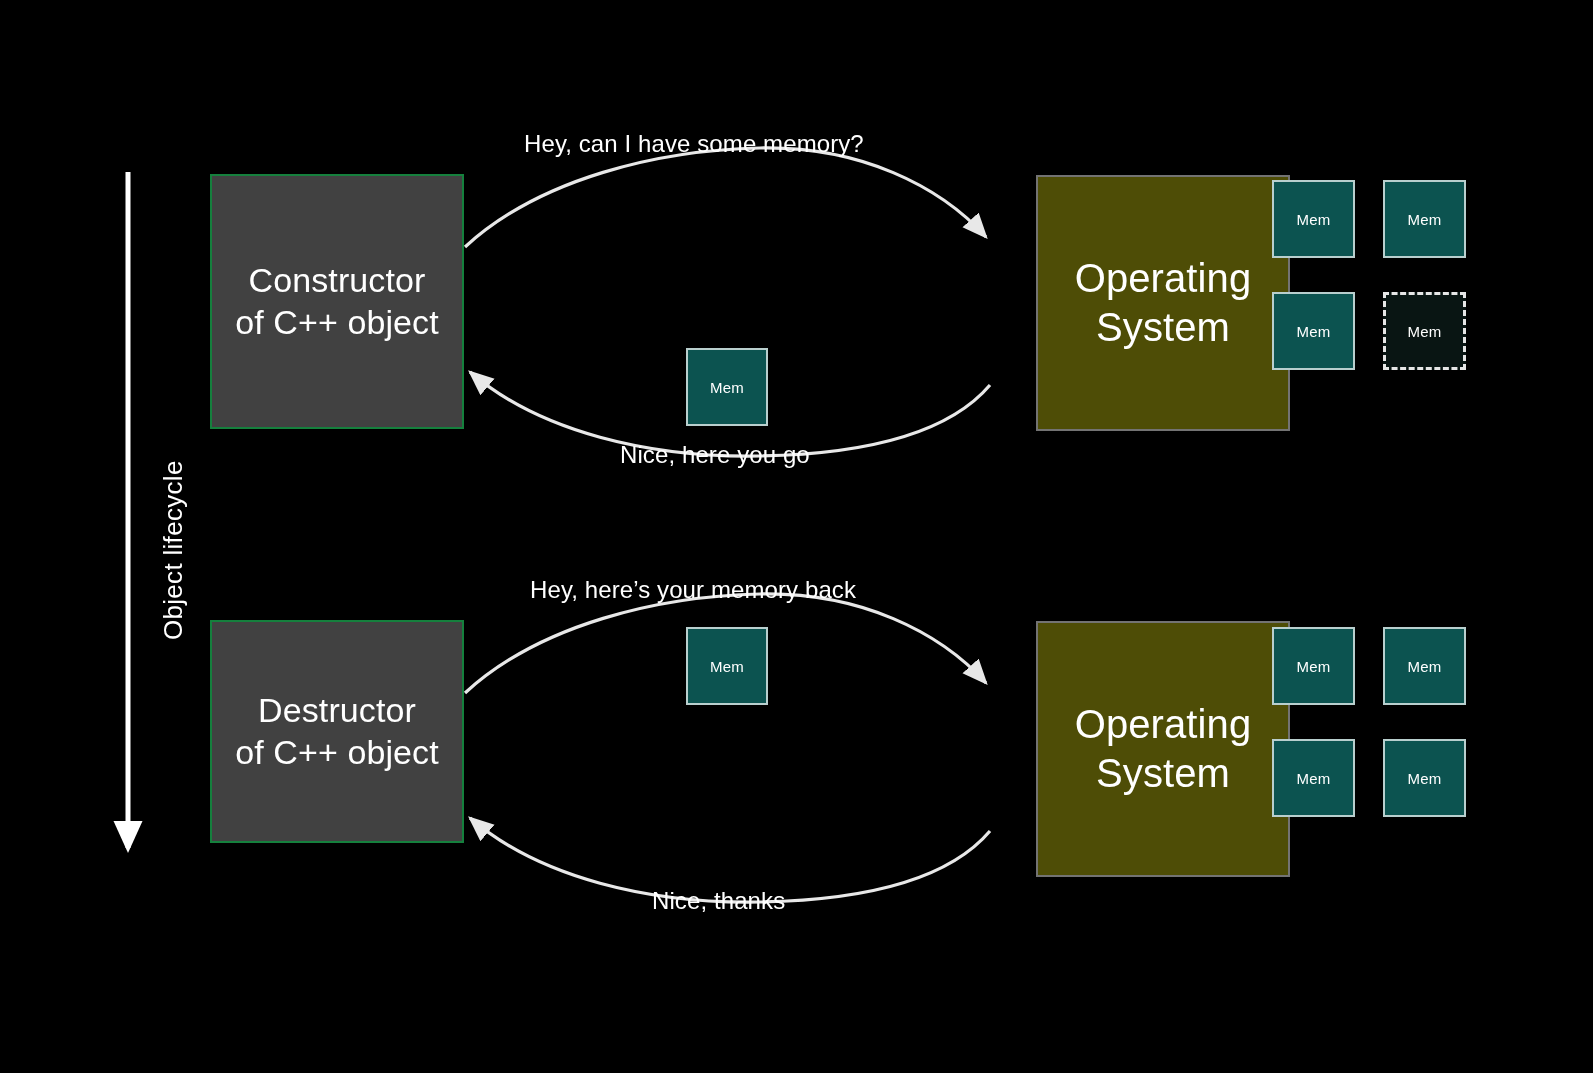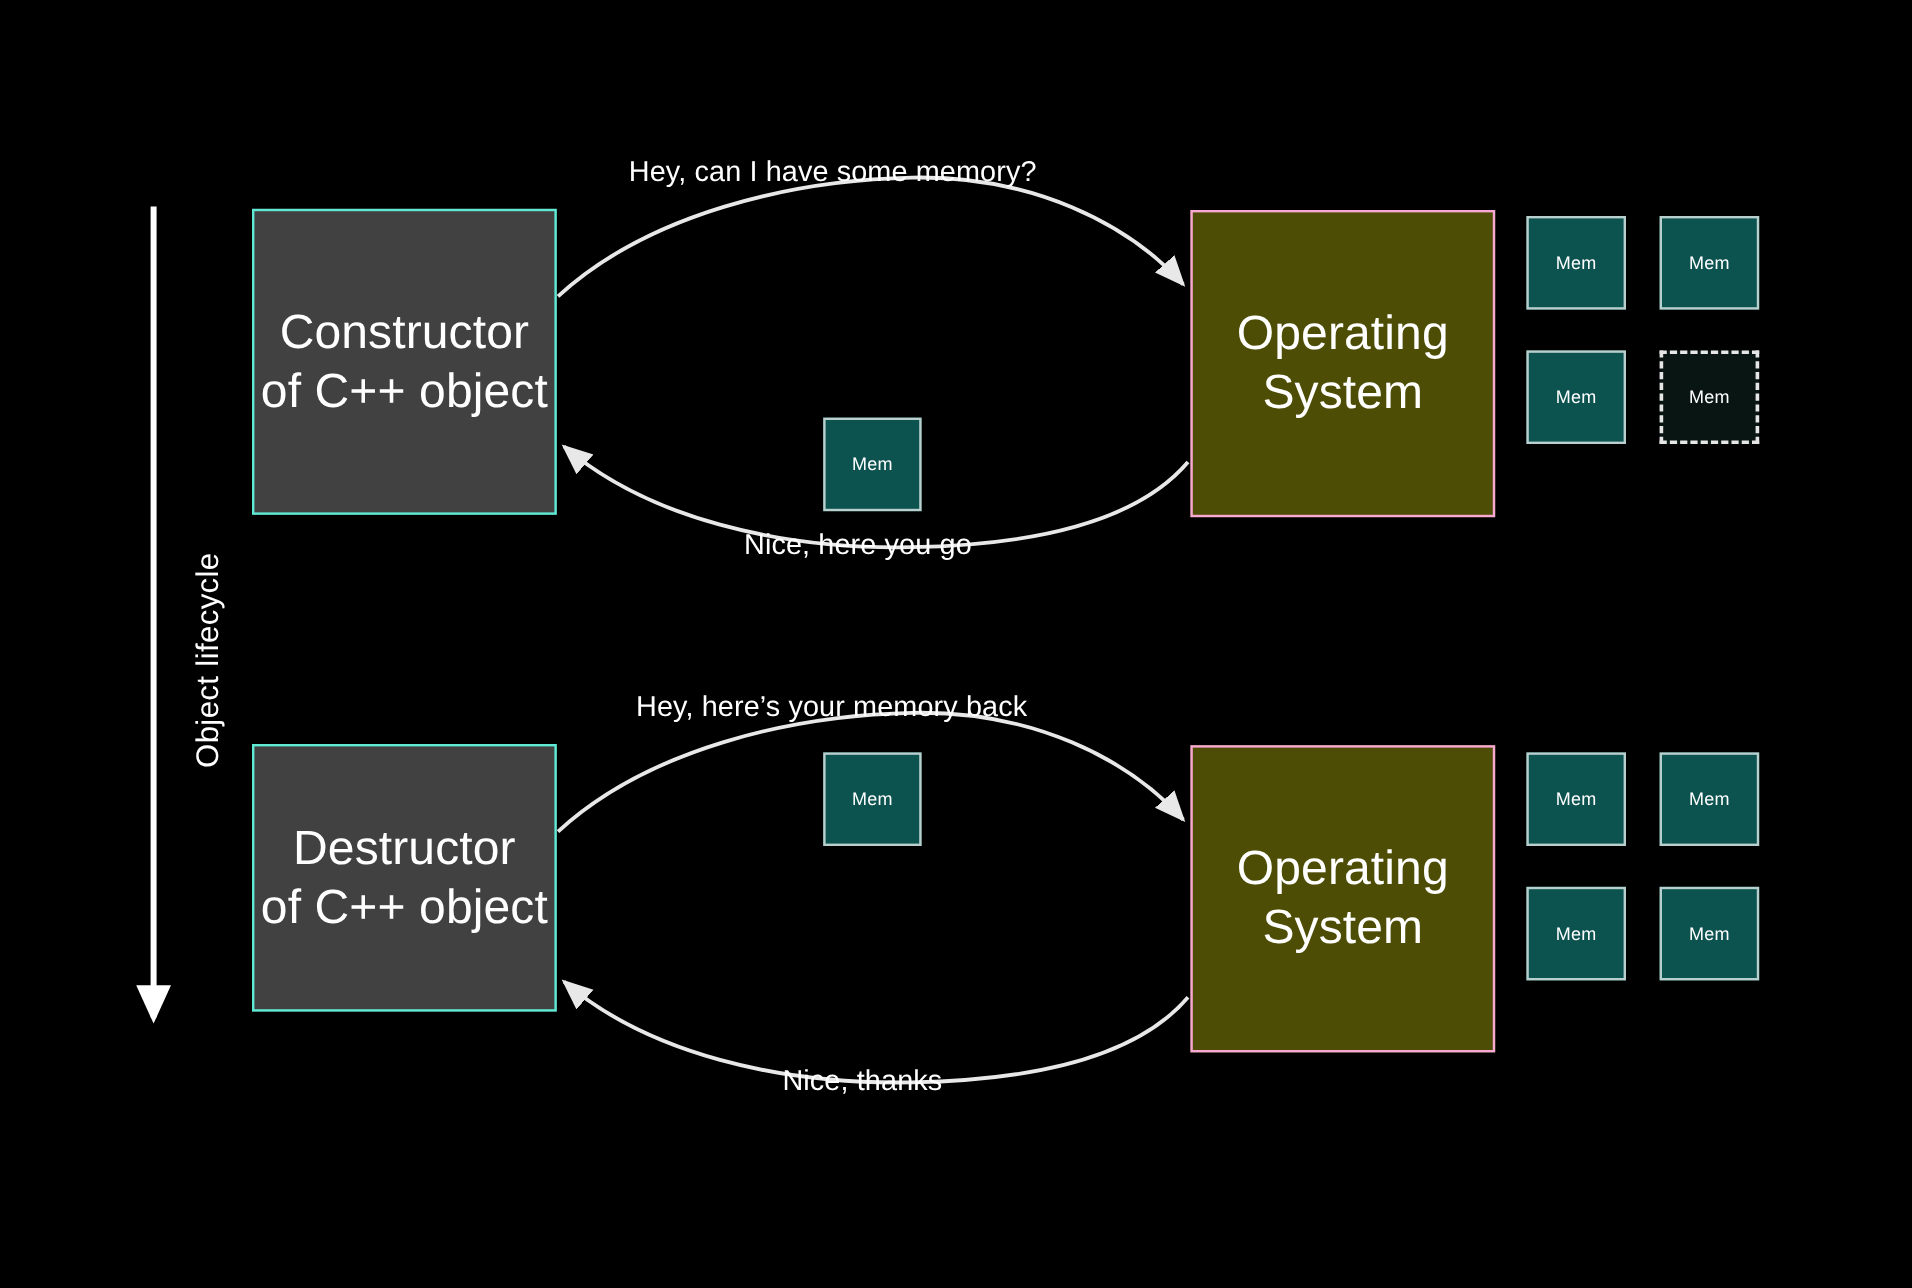--- a/index.html
+++ b/index.html
@@ -33,29 +33,30 @@
     display: flex;
     align-items: center;
     justify-content: center;
     text-align: center;
     color: #ffffff;
     line-height: 1.22;
     white-space: pre-line;
   }
   .actor-box.proc {
     background: #414141;
-    border: 2px solid #5eead4;
-    font-size: 40px;
+    border: 2px solid #15803d;
+    font-size: 34px;
     letter-spacing: 0.1px;
   }
   .actor-box.os {
     background: #4e4d06;
-    border: 2px solid #f9a8d4;
+    border: 2px solid #737373;
     font-size: 40px;
     letter-spacing: 0.1px;
+    margin-left: 44px;
   }
   
   .mem {
     position: absolute;
     box-sizing: border-box;
     display: flex;
     align-items: center;
     justify-content: center;
     background: #0c5350;
     border: 2px solid #b9cfce;

